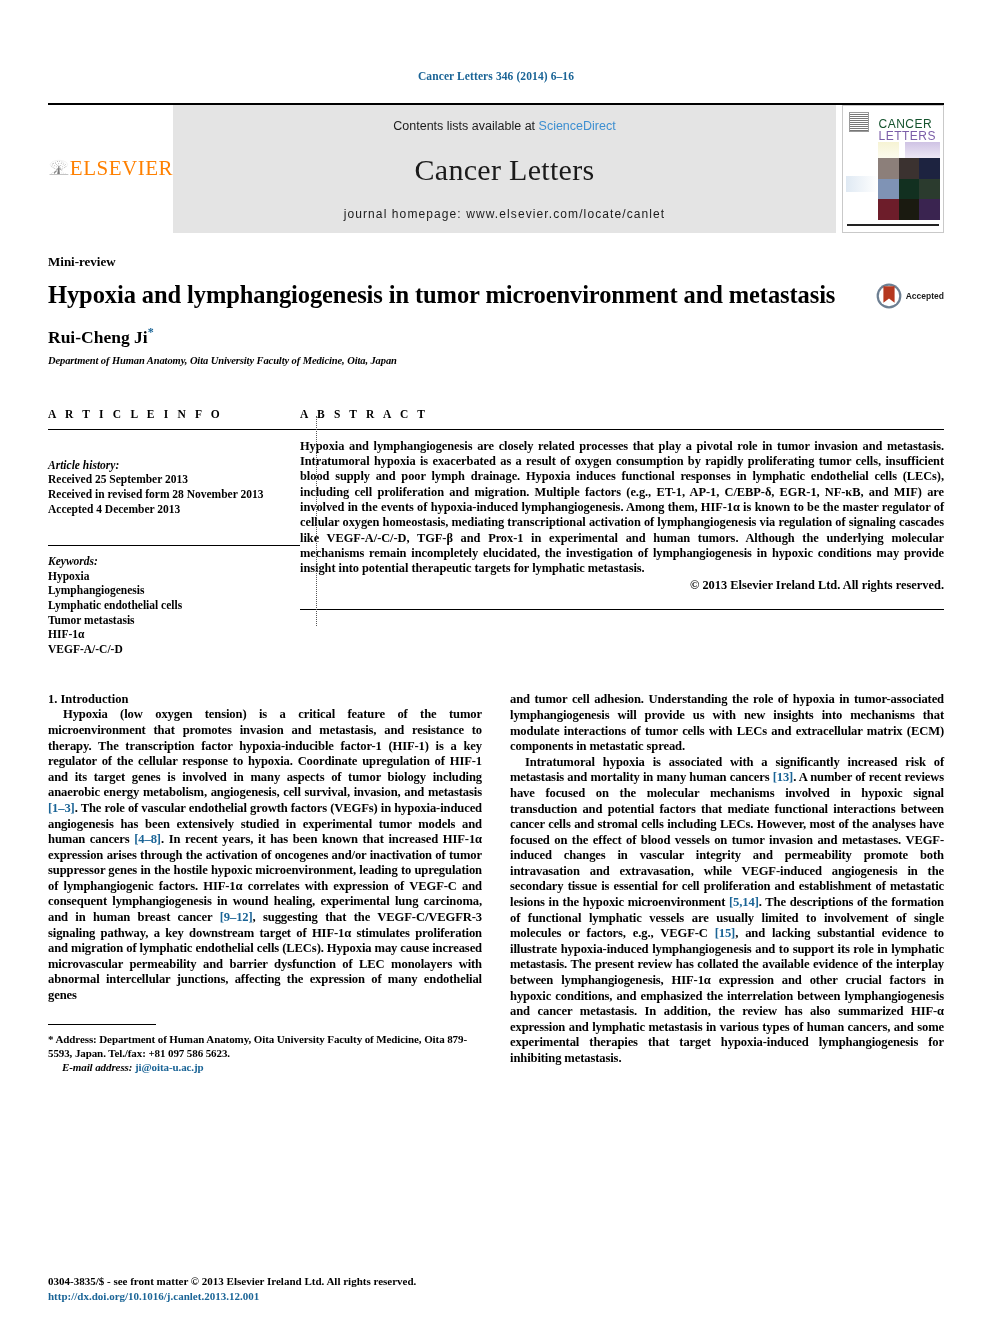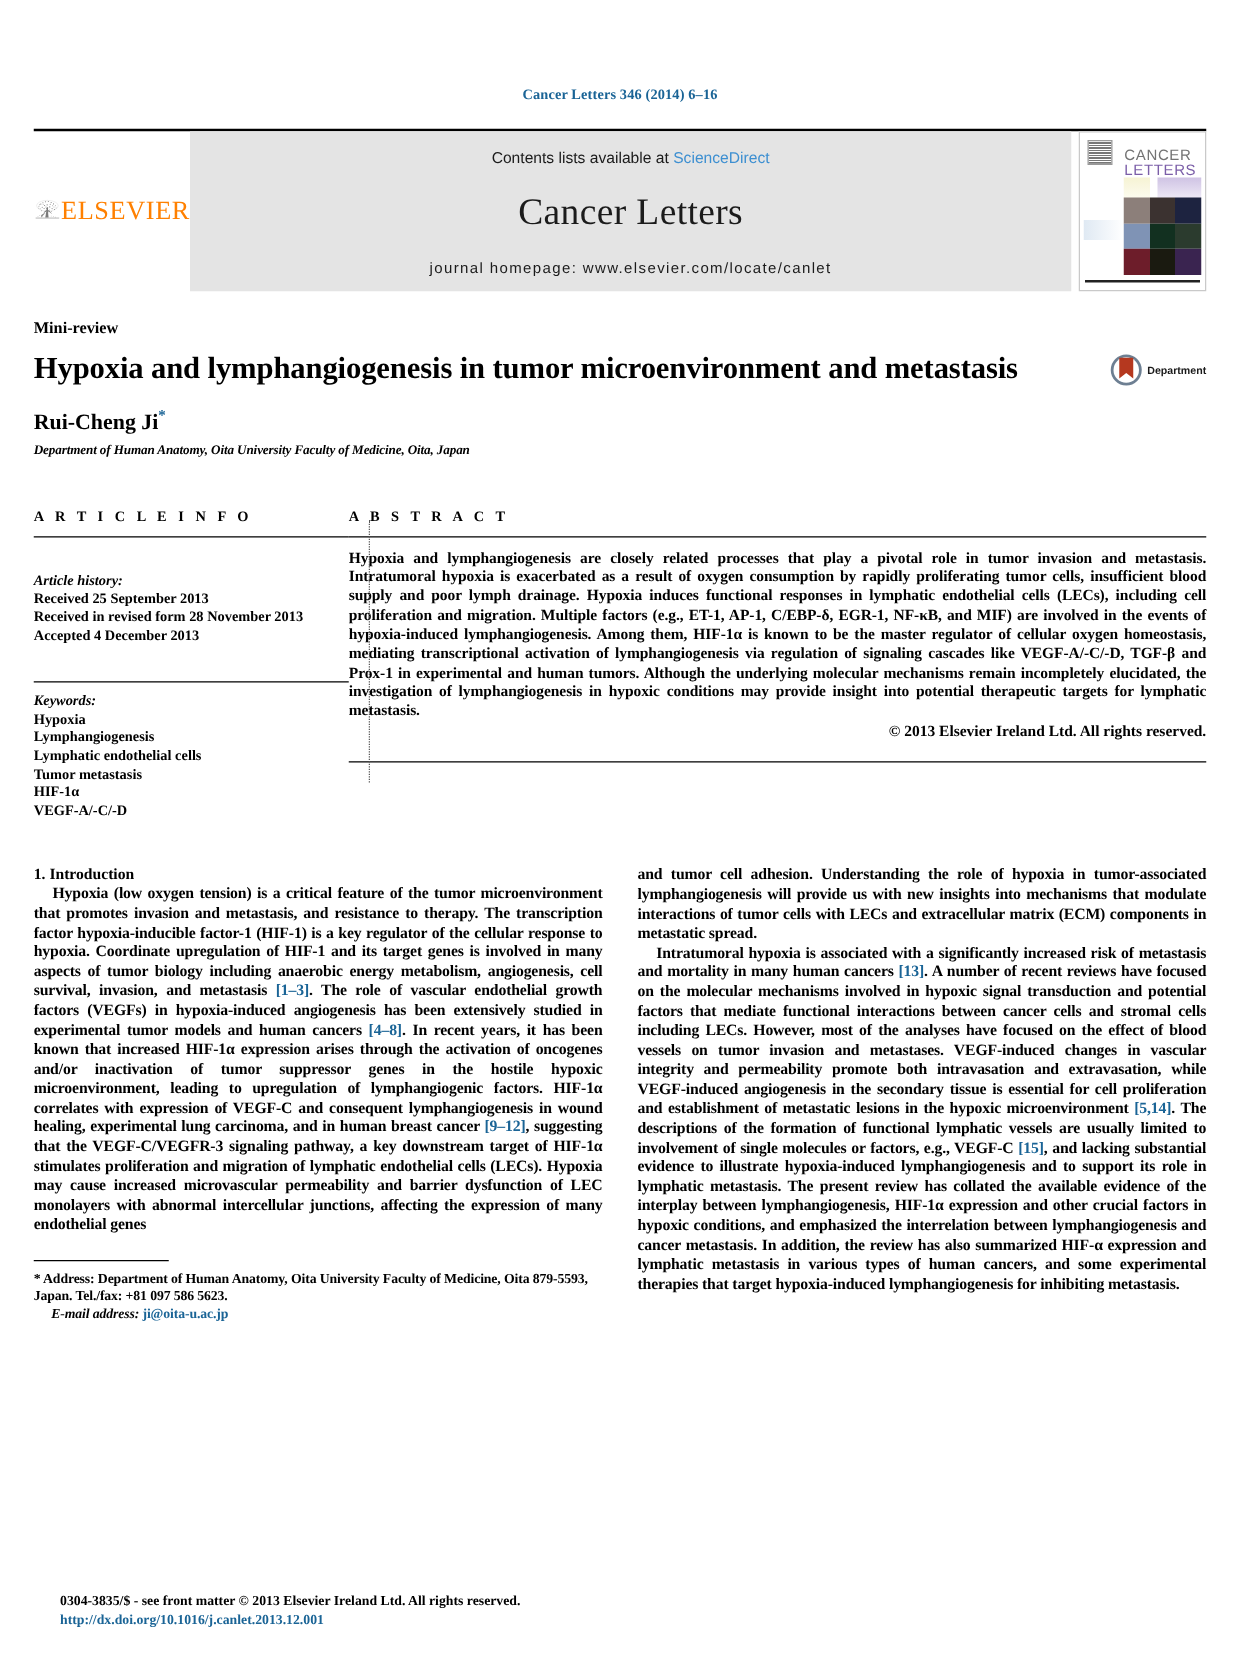--- a/index.html
+++ b/index.html
@@ -14,21 +14,21 @@
     color: #000000;
     position: relative;
     overflow: hidden;
   }
 
   .page {
     position: relative;
     width: 992px;
     height: 1323px;
     box-sizing: border-box;
-    padding: 0 27px;
+    padding: 0 48px;
   }
 
   
   .running-head {
     text-align: center;
     color: #1a6496;
     font-size: 11.5px;
     font-weight: bold;
     letter-spacing: .1px;
     padding-top: 70px;
@@ -109,21 +109,21 @@
     border: 1px solid #999;
   }
   .cover-title {
     position: absolute; right: 7px; top: 12px;
     font-family: "Liberation Sans", sans-serif;
     font-size: 12px;
     line-height: 12px;
     letter-spacing: .5px;
     text-align: left;
   }
-  .cover-title .l1 { color: #737373; display:block; }
+  .cover-title .l1 { color: #14532d; display:block; }
   .cover-title .l2 { color: #7b5ea8; display:block; }
   .cover-grid {
     position: absolute; left: 35px; top: 52px;
     width: 62px; height: 62px;
     display: grid;
     grid-template-columns: repeat(3, 1fr);
     grid-template-rows: repeat(3, 1fr);
   }
   .cover-grid div { width:100%; height:100%; }
   .cover-band-y { position:absolute; left:35px; top:36px; width:21px; height:17px; background:linear-gradient(180deg,#f6f3d4,#fdfcf0); }
@@ -378,21 +378,21 @@
 
   <div class="title-row">
     <div class="doc-title">Hypoxia and lymphangiogenesis in tumor microenvironment and metastasis</div>
     <div class="crossmark">
       <svg width="26" height="26" viewBox="0 0 26 26" aria-hidden="true">
         <circle cx="13" cy="13" r="12.4" fill="#6d7f92"></circle>
         <circle cx="13" cy="13" r="10.2" fill="#ffffff"></circle>
         <path d="M7.4 3.2 h11.2 v16.6 l-5.6 -4.4 -5.6 4.4 Z" fill="#b5381f"></path>
         <path d="M13 18.6 l4.0 3.4 h-8.0 Z" fill="#ffffff"></path>
       </svg>
-      <span class="crossmark-label">Department</span>
+      <span class="crossmark-label">Accepted</span>
     </div>
   </div>
 
   <div class="authors">
     <span>Rui-Cheng Ji</span><sup>*</sup>
   </div>
   <div class="affiliation">Department of Human Anatomy, Oita University Faculty of Medicine, Oita, Japan</div>
 
   <div class="info-abstract vsep-wrap">
     <div class="vsep"></div>

